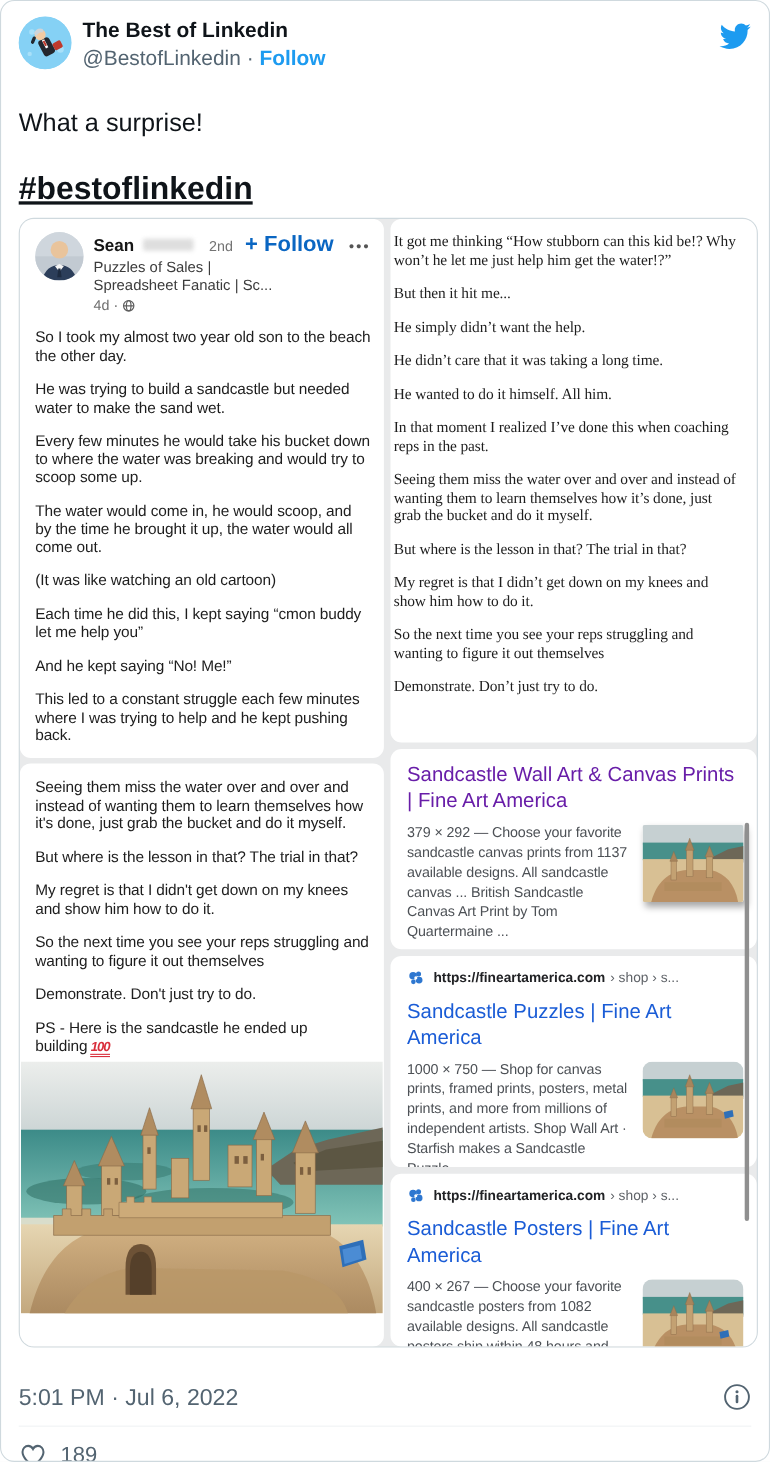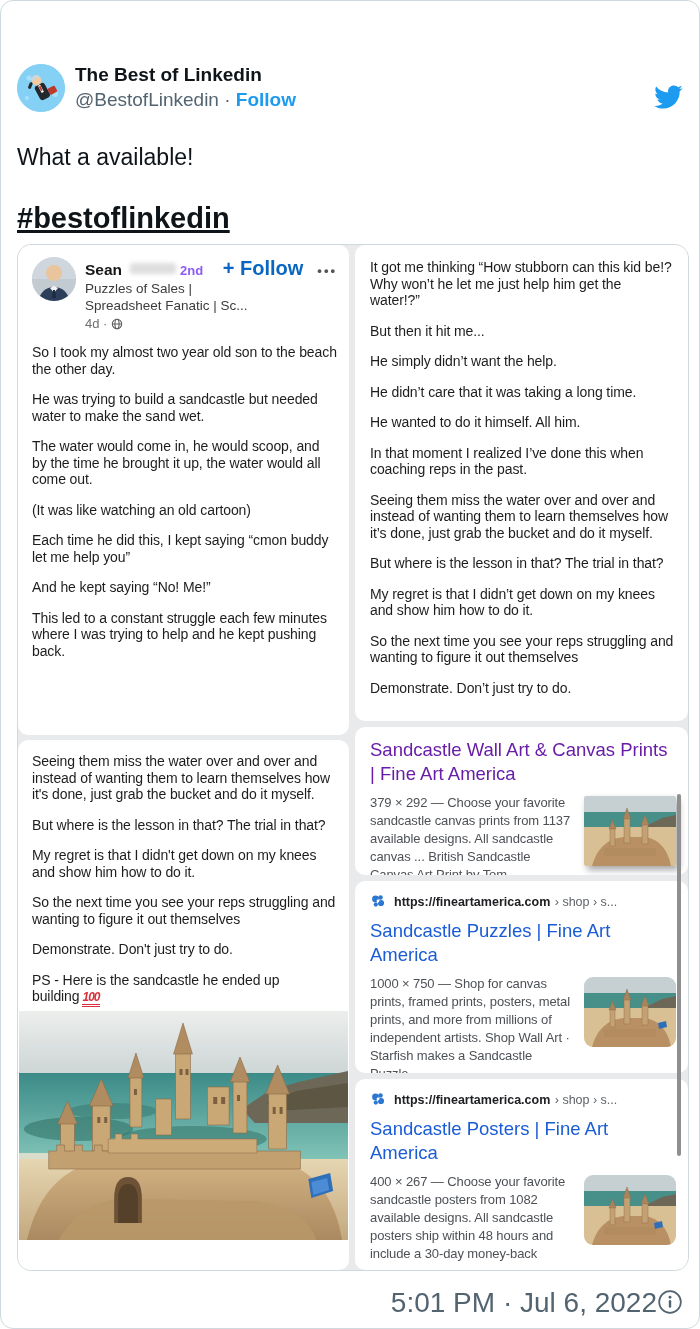--- a/index.html
+++ b/index.html
@@ -6,21 +6,21 @@
   body {
     font-family: "Liberation Sans", "DejaVu Sans", sans-serif;
     background: #fff; width: 700px;
   }
   .card {
     width: 700px; height: 1329px;
     border: 1px solid #cfd9de; border-radius: 13px;
     background: #fff; padding: 14px 16px; position: relative; overflow: hidden;
   }
   
-  .t-header { display: flex; align-items: flex-end; margin-top: 46px; }
+  .t-header { display: flex; align-items: flex-start; }
   .t-avatar { width: 48px; height: 48px; border-radius: 50%; overflow: hidden; flex: none; background: #85d1f5; }
   .t-names { margin-left: 10px; flex: 1; padding-top: 2px; }
   .t-name { font-size: 19px; font-weight: bold; color: #0f1419; line-height: 24px; }
   .t-sub { font-size: 19px; color: #536471; line-height: 25px; }
   .t-sub .follow { color: #1d9bf0; font-weight: bold; cursor: pointer; }
   .bird { width: 30px; height: 30px; flex: none; margin-top: 3px; }
   
   .t-text { margin-top: 30px; font-size: 23px; line-height: 30px; color: #0f1419; }
   .t-hashtag { display: inline-block; margin-top: 28px; font-size: 29px; line-height: 36px;
     font-weight: 800; color: #0f1419; text-decoration: underline; text-decoration-thickness: 3px; cursor: pointer; }
@@ -30,35 +30,35 @@
     border: 1px solid #cfd9de; border-radius: 14px; background: #e9eaeb;
     overflow: hidden; position: relative;
     display: grid; grid-template-columns: 331px 1fr; column-gap: 6px;
   }
   .colL, .colR { display: flex; flex-direction: column; height: 1025px; }
   .colL { row-gap: 5px; align-items: flex-end; }
   .colR { row-gap: 6px; }
   .panel { background: #fff; border-radius: 10px; overflow: hidden; }
   .pA { height: 490px; flex: none; padding: 12px 12px 6px 14px; }
   .pB { flex: 1; position: relative; padding: 13px 12px 0 14px; }
-  .pC { height: 476px; flex: none; padding: 14px 14px 6px 15px; }
-  .pD { height: 148px; flex: none; padding: 11px 12px 6px 15px; }
+  .pC { height: 476px; flex: none; padding: 14px 14px 6px 3px; font-family: Liberation Serif, serif; }
+  .pD { height: 182px; flex: none; padding: 11px 12px 6px 15px; }
   .pE { height: 192px; flex: none; padding: 11px 12px 6px 15px; }
   .pF { flex: 1; padding: 11px 12px 6px 15px; }
   .panel p { font-size: 14px; line-height: 16.5px; color: #1d1d1d; margin: 0 0 14px; letter-spacing: -0.1px; }
   .panel p:last-child { margin-bottom: 0; }
   
   .li-head { display: flex; gap: 9px; margin-bottom: 13px; }
   .li-avatar { width: 44px; height: 44px; border-radius: 50%; overflow: hidden; flex: none; background: #d7dde2; }
   .li-meta-block { flex: 1; min-width: 0; }
   .li-name-row { display: flex; align-items: baseline; }
   .li-name { font-size: 15.5px; font-weight: bold; color: #161616; }
   .blurname { display: inline-block; width: 46px; height: 11px; background: #dedede;
     border-radius: 2px; filter: blur(2px); margin-left: 8px; align-self: center; }
-  .li-degree { font-size: 13px; color: #8b5cf6; margin-left: 4px; font-weight: bold; }
+  .li-degree { font-size: 13px; color: #737373; margin-left: 14px; }
   .li-follow { font-size: 20px; font-weight: bold; color: #0a66c2; margin-left: auto; cursor: default; }
   .li-dots { font-size: 13px; color: #555; letter-spacing: 2px; margin-left: 14px; font-weight: bold; }
   .li-headline { font-size: 13.5px; color: #3c3c3c; line-height: 17px; }
   .li-time { font-size: 13px; color: #6f6f6f; margin-top: 2px; display: flex; align-items: center; gap: 4px; }
   
   .photo { position: absolute; left: 1px; right: 1px; bottom: 30px; height: 229px; }
   .photo svg { width: 100%; height: 100%; display: block; }
   .emoji100 { color: #d92f3c; font-weight: bold; font-style: italic; font-size: 12px;
     border-bottom: 3px double #d92f3c; margin-left: 3px; letter-spacing: -1px; }
   
@@ -71,22 +71,22 @@
   .g-thumb.shadow { box-shadow: 3px 4px 7px rgba(0,0,0,0.35); border-radius: 2px; }
   .g-thumb.round { border-radius: 9px; }
   .g-thumb svg { width: 100%; height: 100%; display: block; }
   .g-urlrow { display: flex; align-items: center; gap: 8px; margin-bottom: 9px; }
   .g-favicon { width: 16px; height: 16px; flex: none; }
   .g-domain { font-size: 12.5px; color: #202124; font-weight: bold; }
   .g-path { font-size: 12.5px; color: #5f6368; }
   .scrollbar { position: absolute; top: 549px; right: 7px; width: 4px; height: 362px;
     background: #8f8f8f; border-radius: 2px; }
   
-  .t-footer { margin-top: 18px; display: flex; align-items: center; justify-content: flex-end;
-    font-size: 28px; color: #536471; line-height: 25px; }
+  .t-footer { margin-top: 32px; display: flex; align-items: center; justify-content: space-between;
+    font-size: 21px; color: #536471; line-height: 25px; }
   .divider { border-top: 1px solid #eff3f4; margin-top: 13px; }
   .t-likes { margin-top: 13px; display: flex; align-items: center; gap: 12px;
     font-size: 20px; color: #536471; }
   .icon-btn { cursor: pointer; display: inline-flex; }
 </style>
 </head>
 <body>
 
 <div class="card">
 
@@ -118,21 +118,21 @@
       </div>
     </div>
     <div class="bird icon-btn">
       <svg viewBox="0 0 24 24" width="30" height="30">
         <path fill="#1d9bf0" d="M23.643 4.937c-.835.37-1.732.62-2.675.733.962-.576 1.7-1.49 2.048-2.578-.9.534-1.897.922-2.958 1.13-.85-.904-2.06-1.47-3.4-1.47-2.572 0-4.658 2.086-4.658 4.66 0 .364.042.718.12 1.06-3.873-.195-7.304-2.05-9.602-4.868-.4.69-.63 1.49-.63 2.342 0 1.616.823 3.043 2.072 3.878-.764-.025-1.482-.234-2.11-.583v.06c0 2.257 1.605 4.14 3.737 4.568-.392.106-.803.162-1.227.162-.3 0-.593-.028-.877-.082.593 1.85 2.313 3.198 4.352 3.234-1.595 1.25-3.604 1.995-5.786 1.995-.376 0-.747-.022-1.112-.065 2.062 1.323 4.51 2.093 7.14 2.093 8.57 0 13.255-7.098 13.255-13.254 0-.2-.005-.402-.014-.602.91-.658 1.7-1.477 2.323-2.41z"></path>
       </svg>
     </div>
   </div>
 
   
-  <div class="t-text">What a available!</div>
+  <div class="t-text">What a surprise!</div>
   <a class="t-hashtag">#bestoflinkedin</a>
 
   
   <div class="media">
 
     <div class="colL">
       <div class="panel pA">
         <div class="li-head">
           <div class="li-avatar">
             <svg viewBox="0 0 44 44">
@@ -159,20 +159,21 @@
               <svg width="12" height="12" viewBox="0 0 12 12">
                 <circle cx="6" cy="6" r="4.7" fill="none" stroke="#5e5e5e" stroke-width="1.1"></circle>
                 <line x1="1.3" y1="6" x2="10.7" y2="6" stroke="#5e5e5e" stroke-width="1.1"></line>
                 <ellipse cx="6" cy="6" rx="2.1" ry="4.7" fill="none" stroke="#5e5e5e" stroke-width="1.1"></ellipse>
               </svg>
             </div>
           </div>
         </div>
         <p>So I took my almost two year old son to the beach the other day.</p>
         <p>He was trying to build a sandcastle but needed water to make the sand wet.</p>
+        <p>Every few minutes he would take his bucket down to where the water was breaking and would try to scoop some up.</p>
         <p>The water would come in, he would scoop, and by the time he brought it up, the water would all come out.</p>
         <p>(It was like watching an old cartoon)</p>
         <p>Each time he did this, I kept saying “cmon buddy let me help you”</p>
         <p>And he kept saying “No! Me!”</p>
         <p>This led to a constant struggle each few minutes where I was trying to help and he kept pushing back.</p>
       </div>
 
       <div class="panel pB">
         <p>Seeing them miss the water over and over and instead of wanting them to learn themselves how it's done, just grab the bucket and do it myself.</p>
         <p>But where is the lesson in that? The trial in that?</p>

